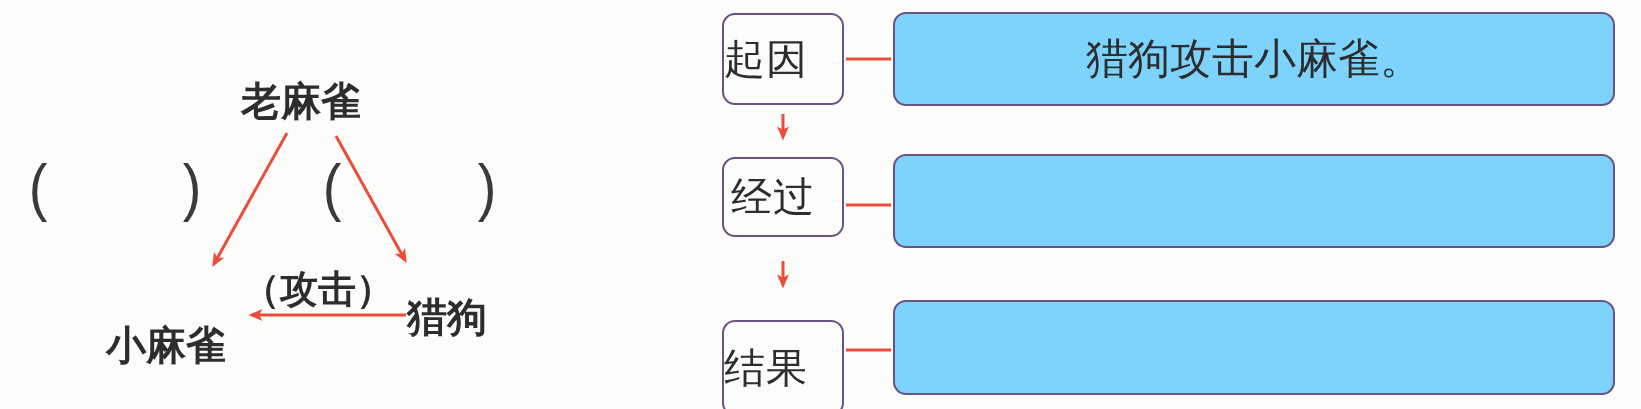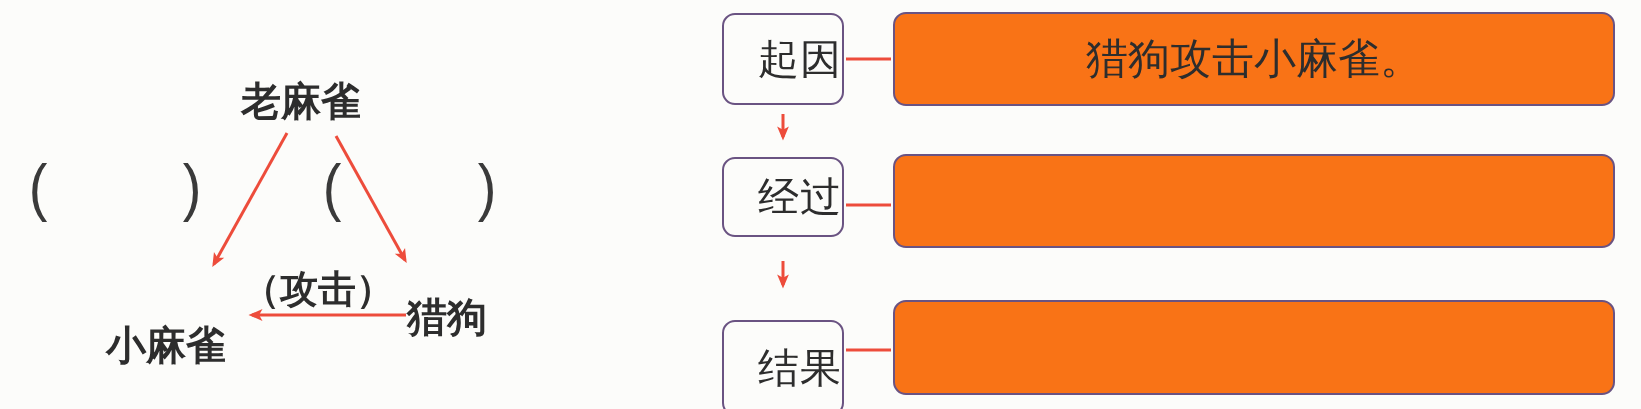--- a/index.html
+++ b/index.html
@@ -35,32 +35,32 @@
   }
   .small-box {
     position: absolute;
     left: 722px;
     width: 122px;
     border: 2.5px solid #6a5382;
     border-radius: 13px;
     background: #fcfcfa;
     display: flex;
     align-items: center;
-    justify-content: flex-end;
+    justify-content: flex-start;
     font-size: 41px;
     letter-spacing: 1px;
     color: #2d2d2d;
   }
   .big-box {
     position: absolute;
     left: 893px;
     width: 722px;
     border: 2.5px solid #6a5382;
     border-radius: 13px;
-    background: #f97316;
+    background: #7dd3fc;
     display: flex;
     align-items: center;
     justify-content: center;
     font-size: 42px;
     color: #2d2d2d;
   }
   .row1-small { top: 13px;  height: 92px; }
   .row2-small { top: 157px; height: 80px; padding-left: 7px; }
   .row3-small { top: 320px; height: 96px; }
   .row1-big { top: 12px;  height: 94px; }

